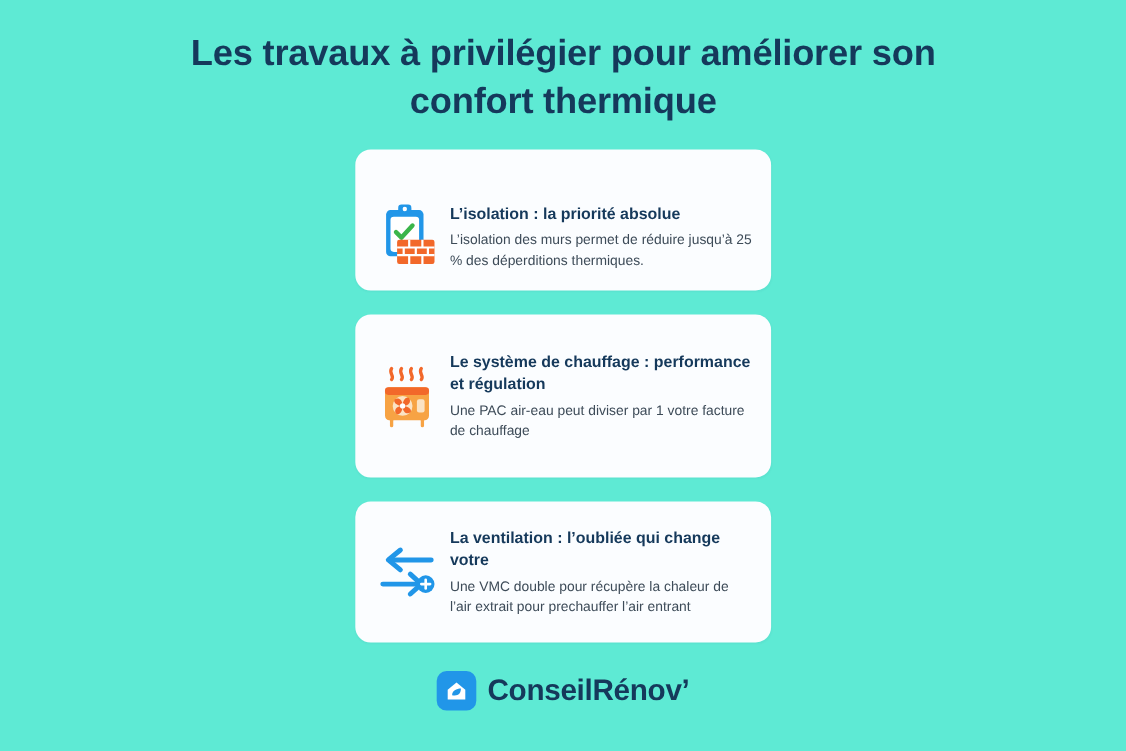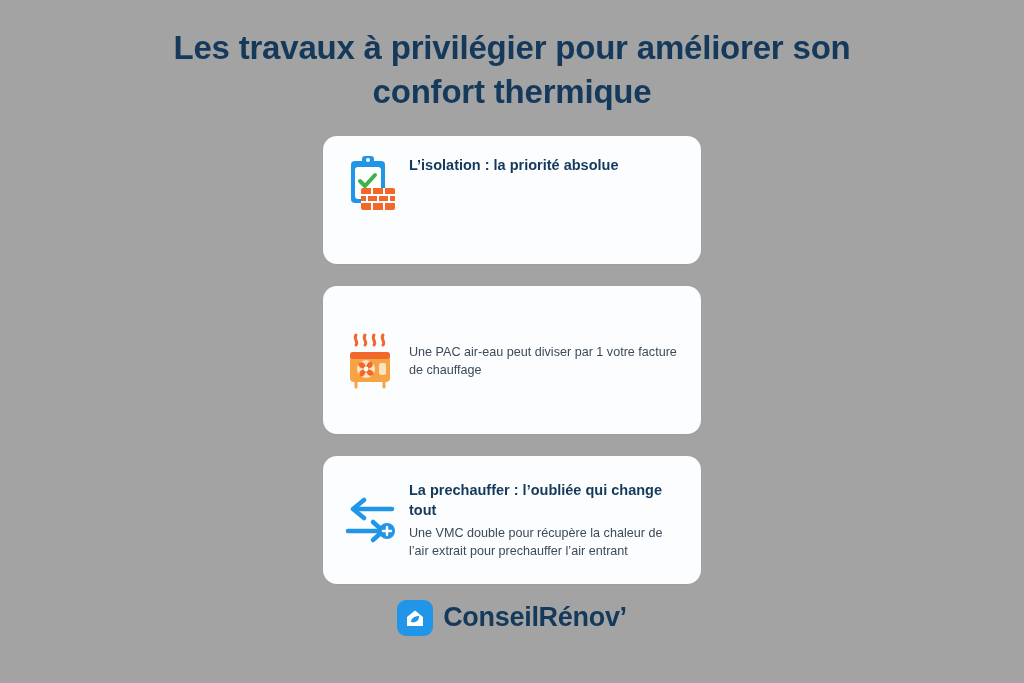--- a/index.html
+++ b/index.html
@@ -10,21 +10,21 @@
     width: 1024px;
     height: 683px;
     background: #e3f2fb;
     font-family: "Liberation Sans", sans-serif;
     overflow: hidden;
   }
   .page {
     position: relative;
     width: 1024px;
     height: 683px;
-    background: #a3a3a3;
+    background: #5eead4;
     box-sizing: border-box;
   }
   .title {
     margin: 0;
     padding: 26px 150px 0 150px;
     text-align: center;
     color: #15395b;
     font-size: 33px;
     line-height: 1.33;
     font-weight: bold;
@@ -39,21 +39,21 @@
   }
   .card {
     background: #fbfdff;
     border-radius: 14px;
     display: flex;
     align-items: flex-start;
     padding: 18px 16px 18px 18px;
     box-sizing: border-box;
     box-shadow: 0 1px 2px rgba(20,60,100,0.04);
   }
-  .card-1 { min-height: 128px; align-items: flex-start; }
+  .card-1 { min-height: 128px; align-items: flex-end; }
   .card-2 { min-height: 148px; align-items: center; }
   .card-3 { min-height: 128px; align-items: center; }
   .card-icon {
     flex: 0 0 58px;
     width: 58px;
     height: 62px;
     margin-right: 10px;
     display: flex;
     align-items: center;
     justify-content: center;
@@ -69,21 +69,21 @@
     font-weight: bold;
     line-height: 1.34;
   }
   .card-text {
     margin: 0;
     color: #3d4b58;
     font-size: 12.6px;
     line-height: 1.45;
   }
   .footer {
-    margin-top: 16px;
+    margin-top: 26px;
     display: flex;
     align-items: center;
     justify-content: center;
     gap: 10px;
   }
   .logo-mark {
     width: 36px;
     height: 36px;
     border-radius: 9px;
     background: #2196e8;
@@ -124,20 +124,21 @@
             <line x1="25" y1="40" x2="25" y2="47"></line>
             <line x1="36" y1="40" x2="36" y2="47"></line>
             <line x1="47" y1="40" x2="47" y2="47"></line>
             <line x1="30" y1="47" x2="30" y2="55"></line>
             <line x1="42" y1="47" x2="42" y2="55"></line>
           </g>
         </svg>
       </div>
       <div class="card-body">
         <p class="card-title">L’isolation : la priorité absolue</p>
+        <p class="card-text">L’isolation des murs permet de réduire jusqu’à 25 % des déperditions thermiques.</p>
       </div>
     </div>
 
     <div class="card card-2">
       <div class="card-icon">
         <svg width="56" height="62" viewBox="0 0 56 62" xmlns="http://www.w3.org/2000/svg">
           <g stroke="#f2682a" stroke-width="3" fill="none" stroke-linecap="round">
             <path d="M14 16 c3 -3 -3 -6 0 -10"></path>
             <path d="M23 16 c3 -3 -3 -6 0 -10"></path>
             <path d="M32 16 c3 -3 -3 -6 0 -10"></path>
@@ -152,20 +153,21 @@
             <path d="M24 40 c0 6 4 8 7 6 c2 -2 -1 -6 -7 -6z"></path>
             <path d="M24 40 c-6 0 -8 4 -6 7 c2 2 6 -1 6 -7z"></path>
           </g>
           <circle cx="24" cy="40" r="2.4" fill="#ffffff"></circle>
           <rect x="37" y="34" width="7" height="12" rx="2" fill="#fbe3c4"></rect>
           <line x1="14" y1="53" x2="14" y2="58" stroke="#f7a344" stroke-width="3" stroke-linecap="round"></line>
           <line x1="42" y1="53" x2="42" y2="58" stroke="#f7a344" stroke-width="3" stroke-linecap="round"></line>
         </svg>
       </div>
       <div class="card-body">
+        <p class="card-title">Le système de chauffage : performance et régulation</p>
         <p class="card-text">Une PAC air-eau peut diviser par 1 votre facture de chauffage</p>
       </div>
     </div>
 
     <div class="card card-3">
       <div class="card-icon">
         <svg width="56" height="56" viewBox="0 0 56 56" xmlns="http://www.w3.org/2000/svg">
           <g stroke="#2196e8" stroke-width="4.5" fill="none" stroke-linecap="round" stroke-linejoin="round">
             <line x1="50" y1="17" x2="12" y2="17"></line>
             <polyline points="22,8 11,17 22,26"></polyline>
@@ -173,21 +175,21 @@
             <polyline points="31,30 41,39 31,48"></polyline>
           </g>
           <circle cx="45" cy="39" r="8" fill="#2196e8"></circle>
           <g stroke="#ffffff" stroke-width="2.4" stroke-linecap="round">
             <line x1="45" y1="35" x2="45" y2="43"></line>
             <line x1="41" y1="39" x2="49" y2="39"></line>
           </g>
         </svg>
       </div>
       <div class="card-body">
-        <p class="card-title">La prechauffer : l’oubliée qui change tout</p>
+        <p class="card-title">La ventilation : l’oubliée qui change votre</p>
         <p class="card-text">Une VMC double pour récupère la chaleur de l’air extrait pour prechauffer l’air entrant</p>
       </div>
     </div>
 
   </div>
 
   <div class="footer">
     <span class="logo-mark">
       <svg width="24" height="24" viewBox="0 0 24 24" xmlns="http://www.w3.org/2000/svg">
         <path d="M4 11 L12 4.5 L20 11 L20 20 L4 20 Z" fill="#ffffff"></path>

